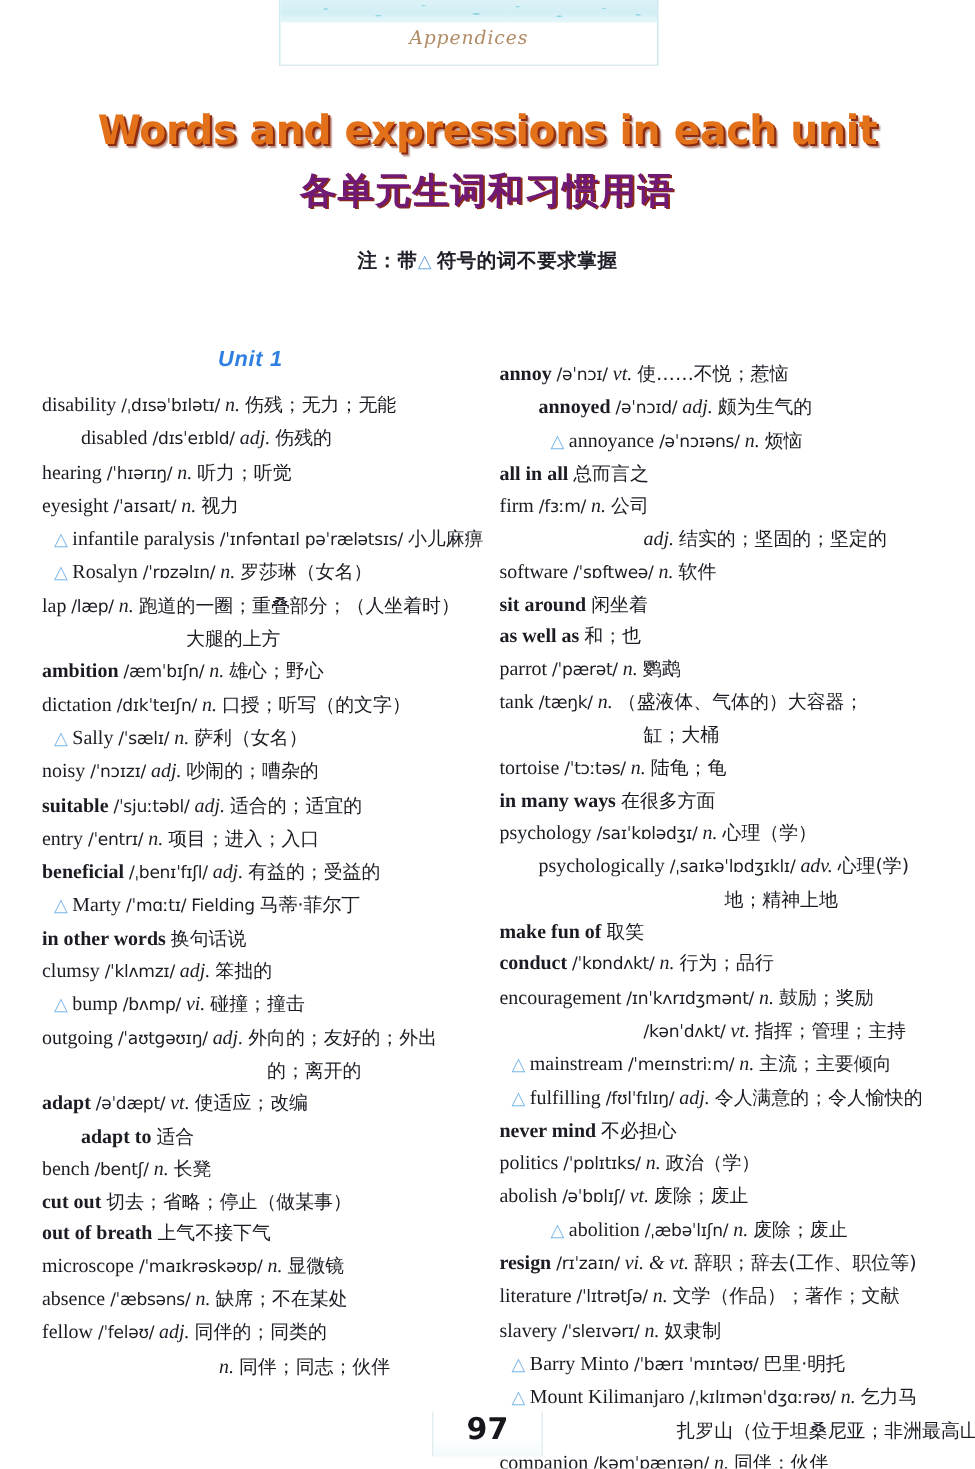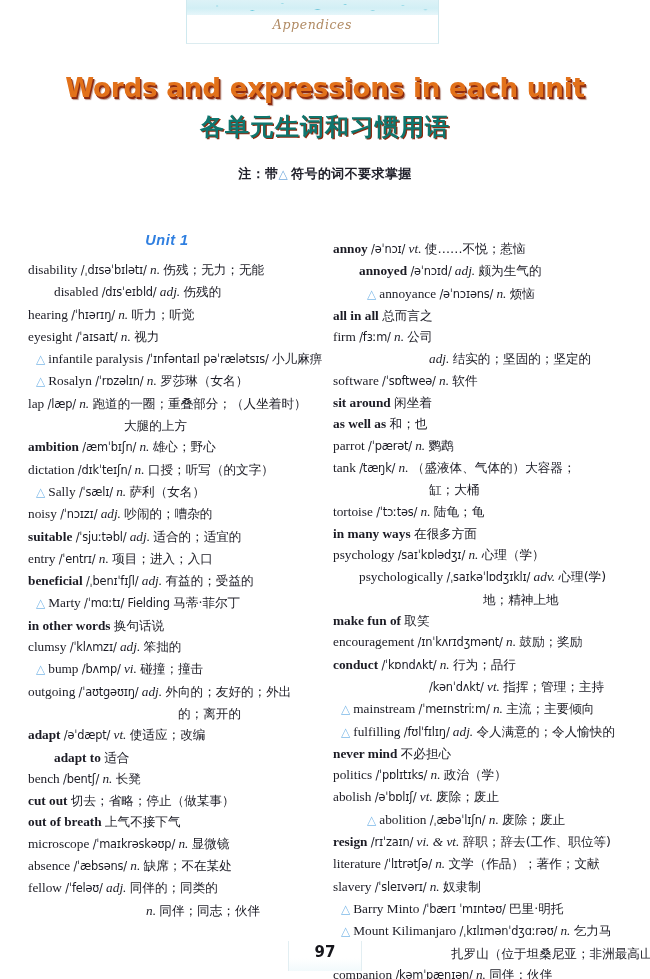--- a/index.html
+++ b/index.html
@@ -77,21 +77,21 @@
   #title-cn {
     position: absolute;
     left: 0;
     right: 0;
     top: 111px;
     text-align: center;
     font-family: "DejaVu Sans", sans-serif;
     font-weight: bold;
     font-size: 24px;
     letter-spacing: 1px;
-    color: #0f766e;
+    color: #701a75;
     text-shadow: 1.2px 1.2px 0 #8d2b10;
   }
 
   
   #note-line {
     position: absolute;
     left: 0;
     right: 0;
     top: 165px;
     text-align: center;
@@ -171,21 +171,21 @@
     height: 30px;
     border-left: 1px solid #e2eef2;
     border-right: 1px solid #e2eef2;
     box-sizing: border-box;
     background: linear-gradient(180deg, #ffffff 0%, #ffffff 58%, #f2fafc 100%);
     text-align: center;
   }
   #page-number {
     font-family: "DejaVu Sans", sans-serif;
     font-weight: bold;
-    font-size: 15px;
+    font-size: 20px;
     color: #16161c;
     line-height: 22px;
   }
 </style>
 </head>
 <body>
 
 <div id="header-banner">
   <div id="header-texture"></div>
   <div id="header-title">Appendices</div>
@@ -244,22 +244,22 @@
     <div class="entry"><span class="hw b">as well as</span> <span class="cn">和；也</span></div>
     <div class="entry"><span class="hw">parrot</span> <span class="ph">/ˈpærət/</span> <span class="pos">n.</span> <span class="cn">鹦鹉</span></div>
     <div class="entry"><span class="hw">tank</span> <span class="ph">/tæŋk/</span> <span class="pos">n.</span> <span class="cn">（盛液体、气体的）大容器；</span></div>
     <div class="entry ind3"><span class="cn">缸；大桶</span></div>
     <div class="entry"><span class="hw">tortoise</span> <span class="ph">/ˈtɔːtəs/</span> <span class="pos">n.</span> <span class="cn">陆龟；龟</span></div>
     <div class="entry"><span class="hw b">in many ways</span> <span class="cn">在很多方面</span></div>
     <div class="entry"><span class="hw">psychology</span> <span class="ph">/saɪˈkɒlədʒɪ/</span> <span class="pos">n.</span> <span class="cn">心理（学）</span></div>
     <div class="entry ind1"><span class="hw">psychologically</span> <span class="ph">/ˌsaɪkəˈlɒdʒɪklɪ/</span> <span class="pos">adv.</span> <span class="cn">心理(学)</span></div>
     <div class="entry ind5"><span class="cn">地；精神上地</span></div>
     <div class="entry"><span class="hw b">make fun of</span> <span class="cn">取笑</span></div>
+    <div class="entry"><span class="hw b">conduct</span> <span class="ph">/ˈkɒndʌkt/</span> <span class="pos">n.</span> <span class="cn">行为；品行</span></div>
     <div class="entry"><span class="hw">encouragement</span> <span class="ph">/ɪnˈkʌrɪdʒmənt/</span> <span class="pos">n.</span> <span class="cn">鼓励；奖励</span></div>
-    <div class="entry"><span class="hw b">conduct</span> <span class="ph">/ˈkɒndʌkt/</span> <span class="pos">n.</span> <span class="cn">行为；品行</span></div>
     <div class="entry ind3"><span class="ph">/kənˈdʌkt/</span> <span class="pos">vt.</span> <span class="cn">指挥；管理；主持</span></div>
     <div class="entry tri-row"><span class="tri">△</span><span class="hw">mainstream</span> <span class="ph">/ˈmeɪnstriːm/</span> <span class="pos">n.</span> <span class="cn">主流；主要倾向</span></div>
     <div class="entry tri-row"><span class="tri">△</span><span class="hw">fulfilling</span> <span class="ph">/fʊlˈfɪlɪŋ/</span> <span class="pos">adj.</span> <span class="cn">令人满意的；令人愉快的</span></div>
     <div class="entry"><span class="hw b">never mind</span> <span class="cn">不必担心</span></div>
     <div class="entry"><span class="hw">politics</span> <span class="ph">/ˈpɒlɪtɪks/</span> <span class="pos">n.</span> <span class="cn">政治（学）</span></div>
     <div class="entry"><span class="hw">abolish</span> <span class="ph">/əˈbɒlɪʃ/</span> <span class="pos">vt.</span> <span class="cn">废除；废止</span></div>
     <div class="entry ind1 tri-row"><span class="tri">△</span><span class="hw">abolition</span> <span class="ph">/ˌæbəˈlɪʃn/</span> <span class="pos">n.</span> <span class="cn">废除；废止</span></div>
     <div class="entry"><span class="hw b">resign</span> <span class="ph">/rɪˈzaɪn/</span> <span class="pos">vi. &amp; vt.</span> <span class="cn">辞职；辞去(工作、职位等)</span></div>
     <div class="entry"><span class="hw">literature</span> <span class="ph">/ˈlɪtrətʃə/</span> <span class="pos">n.</span> <span class="cn">文学（作品）；著作；文献</span></div>
     <div class="entry"><span class="hw">slavery</span> <span class="ph">/ˈsleɪvərɪ/</span> <span class="pos">n.</span> <span class="cn">奴隶制</span></div>

